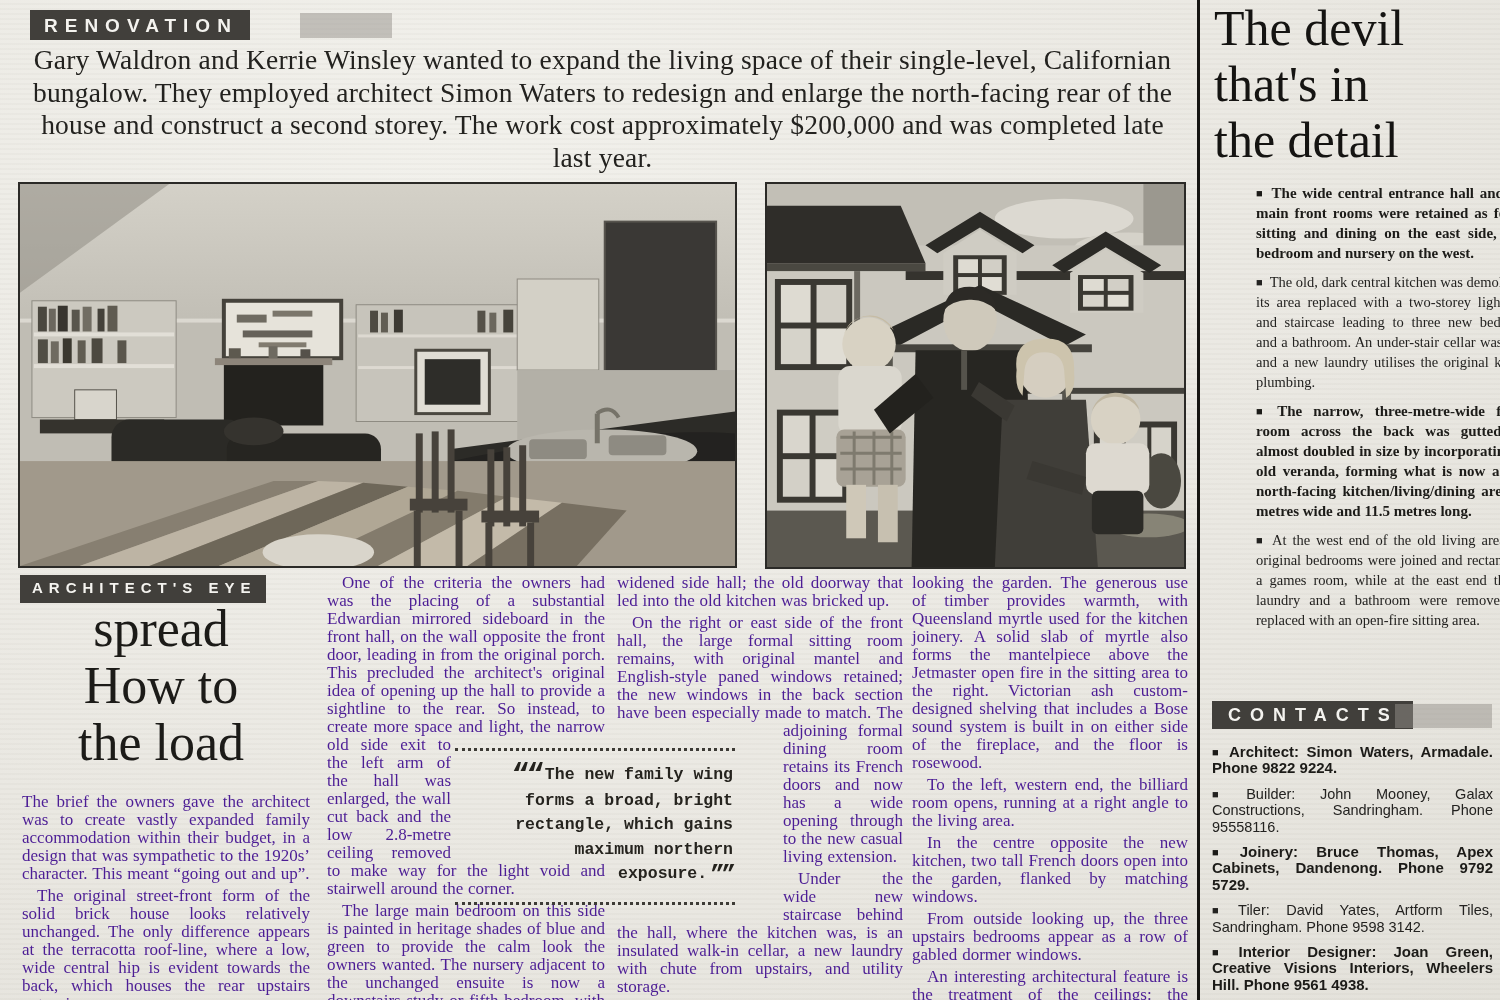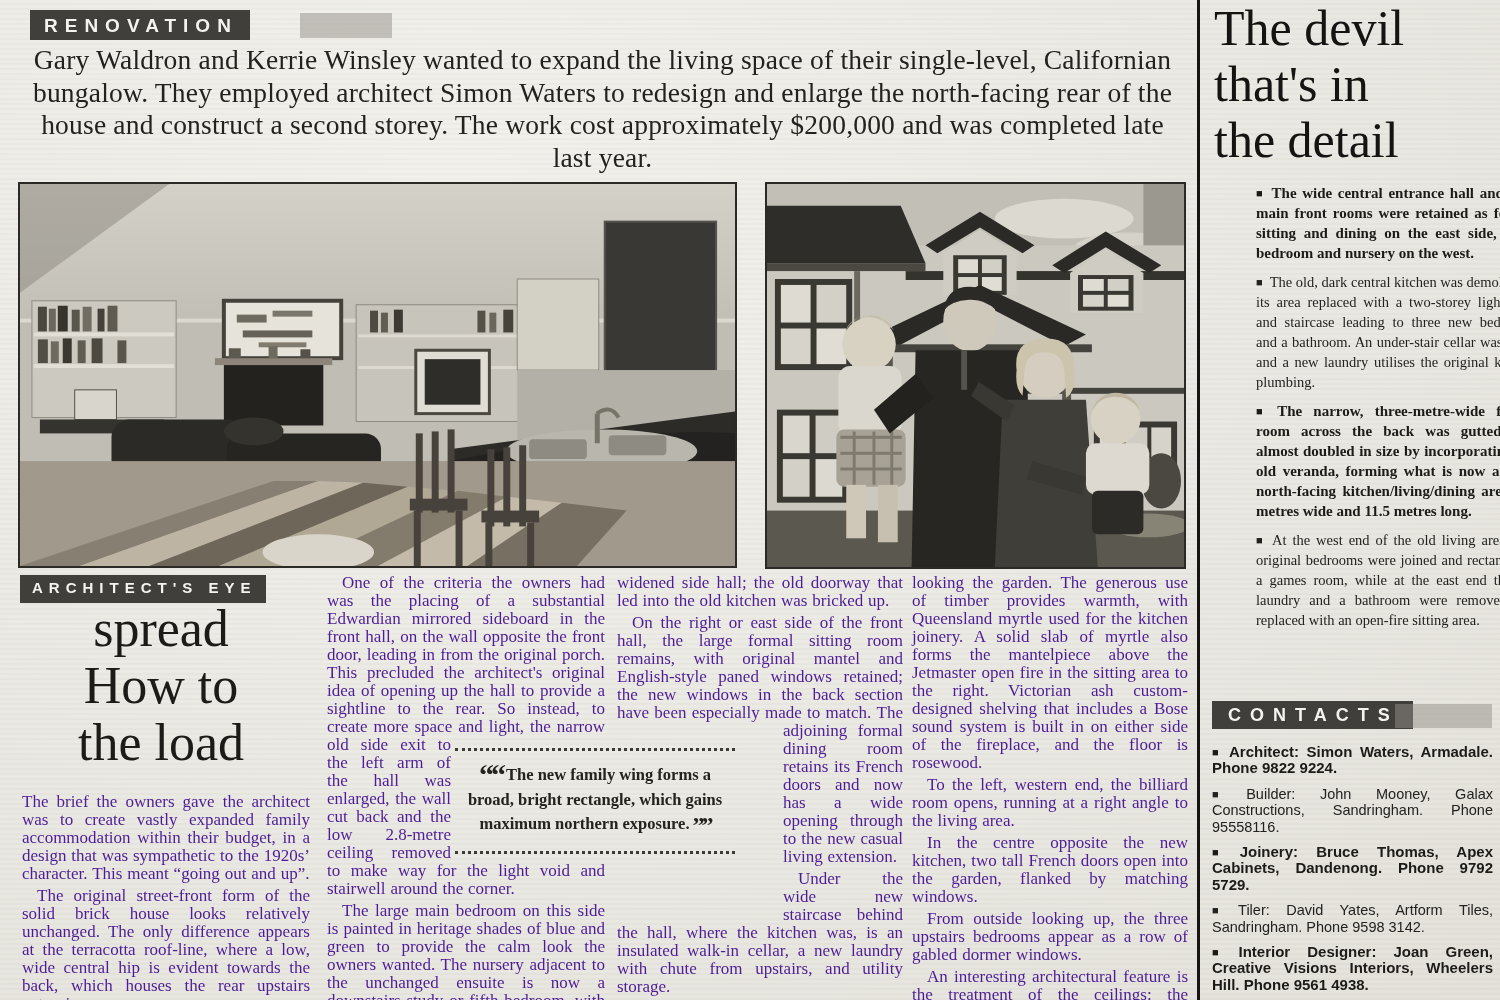--- a/index.html
+++ b/index.html
@@ -47,22 +47,22 @@
   #col2{left:327px;top:574px;width:278px;}
   #col3{left:617px;top:574px;width:286px;}
   #col4{left:912px;top:574px;width:276px;}
   .cut-r{float:right;width:146px;height:118px;margin-left:8px;}
   .cut-l{float:left;width:158px;height:190px;margin-right:8px;}
   
   .pullquote{
     left:455px;top:748px;width:280px;box-sizing:border-box;
     border-top:3px dotted #3d3b36;border-bottom:3px dotted #3d3b36;
     padding:12px 2px 13px 2px;
-    font-family:Liberation Serif, serif;font-weight:700;
-    font-size:16.5px;line-height:24.5px;color:#25231e;text-align:center;
+    font-family:Liberation Mono, monospace;font-weight:700;
+    font-size:16.5px;line-height:24.5px;color:#25231e;text-align:right;
   }
   .q-open{font-size:30px;letter-spacing:-3px;margin-right:3px;vertical-align:-5px;}
   .q-close{font-size:24px;letter-spacing:-3px;margin-left:3px;vertical-align:-4px;}
   
   .vrule{left:1197px;top:0;width:3px;height:1000px;background:#161512;}
   
   .sb-headline{
     left:1214px;top:0px;width:282px;font-size:50px;line-height:56px;color:#151412;
   }
   .sb-headline span{display:block;}

